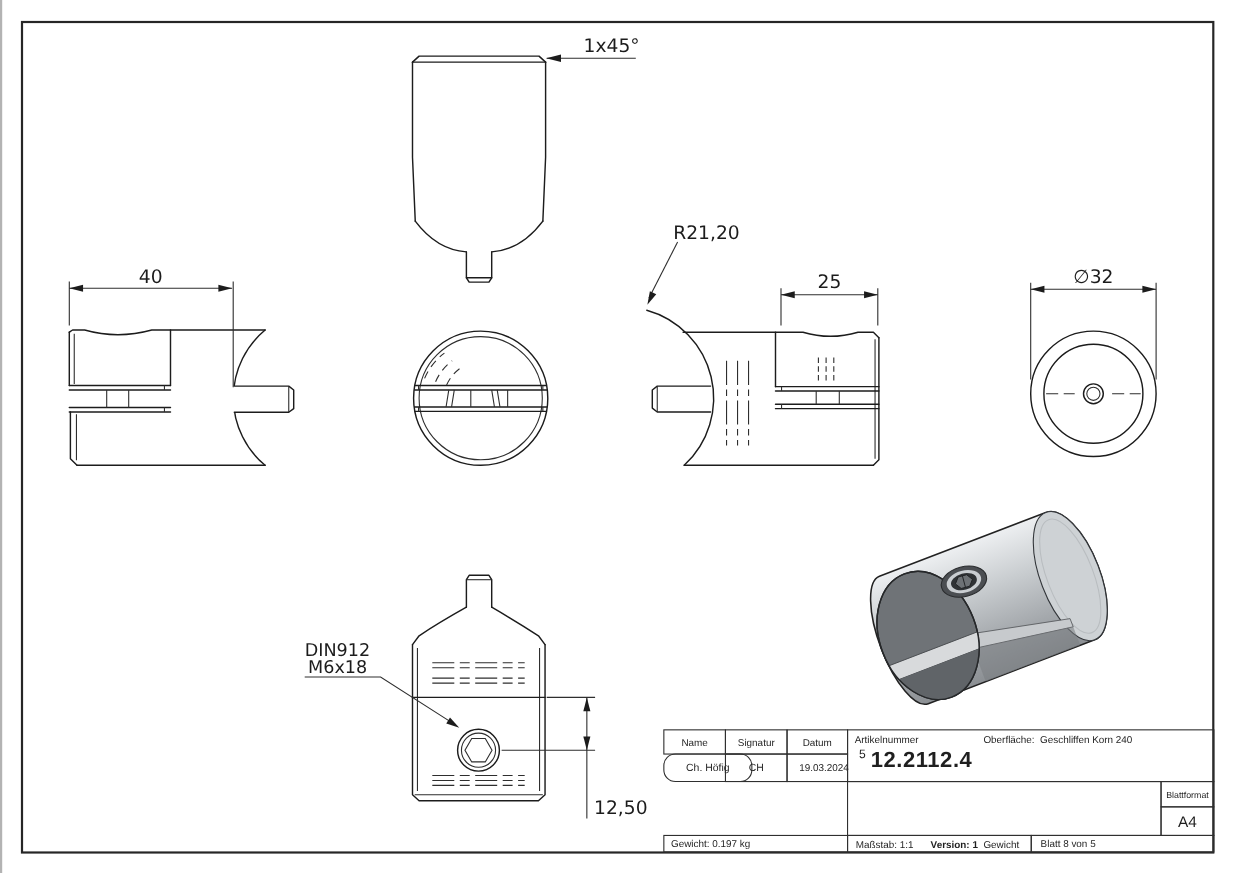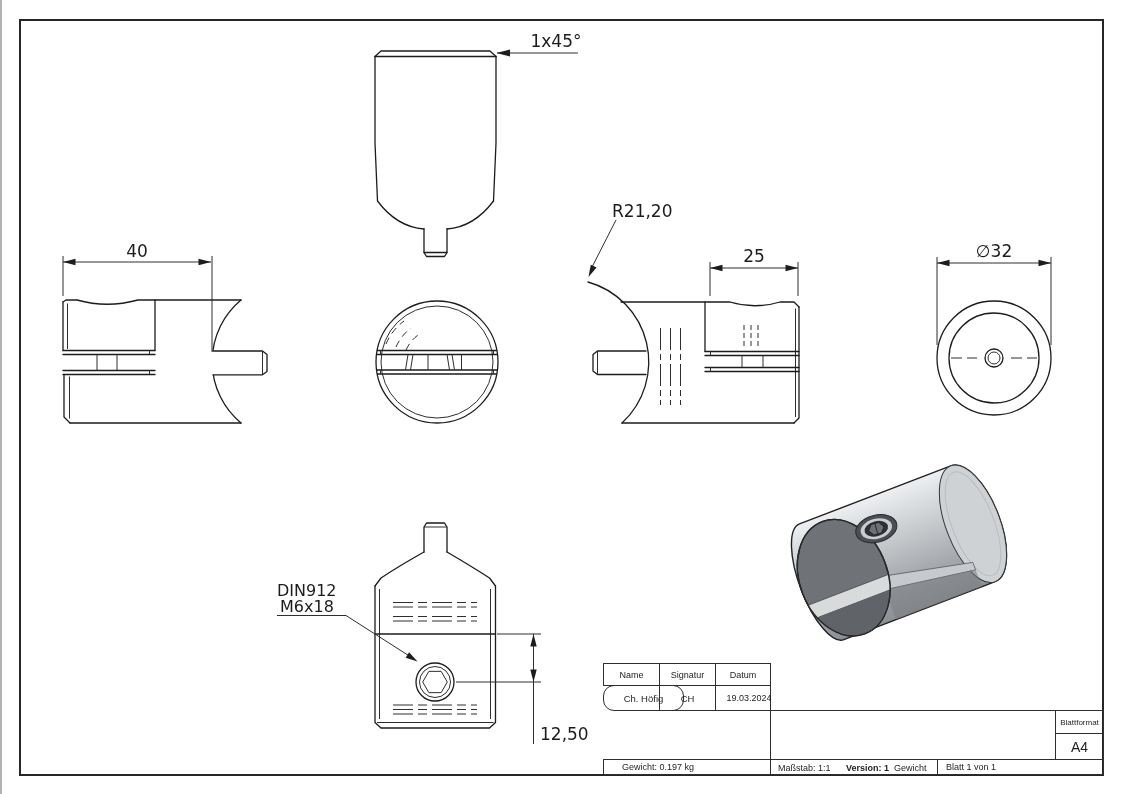--- a/index.html
+++ b/index.html
@@ -12,21 +12,21 @@
   .thin{fill:none;stroke:#2e2e2e;stroke-width:1;stroke-linecap:butt;}
   .wfill{fill:#ffffff;stroke:none;}
   .arrow{fill:#1c1c1c;stroke:none;}
   .dimtext{font-family:"DejaVu Sans",sans-serif;font-size:17px;fill:#1c1c1c;}
   .dimtext.small{font-size:16px;}
   
   .tb{position:absolute;left:603px;top:663px;width:501px;height:112px;font-family:"Liberation Sans",sans-serif;color:#1f1f1f;}
   .tb .cell{position:absolute;box-sizing:border-box;border:1px solid #2f2f2f;background:#fff0;}
   .tb .lbl{font-size:9px;display:flex;align-items:center;justify-content:center;}
   .tb .val{font-size:9.5px;display:flex;align-items:center;justify-content:center;}
-  .tb .pad{justify-content:flex-start;padding-left:18px;}
+  .tb .pad{justify-content:flex-start;padding-left:6px;}
   .artikel-label{position:absolute;left:6px;top:3px;font-size:9px;}
   .oberflaeche{position:absolute;left:123px;top:3px;font-size:9px;}
   .artikel-num{position:absolute;left:10px;top:16px;white-space:nowrap;}
   .artikel-num .sup{font-size:11px;vertical-align:8px;}
   .artikel-num .big{font-size:20px;font-weight:bold;letter-spacing:0.5px;}
   .werk1{position:absolute;left:6px;top:6px;font-size:9px;}
   .werk2{position:absolute;left:6px;top:24px;font-size:9px;}
   .mspan{position:absolute;top:0;height:16px;line-height:16px;font-size:9px;}
 </style>
 </head>
@@ -184,25 +184,30 @@
 </svg>
 
 <div class="tb">
   <div class="cell lbl" style="left:0;top:0;width:57px;height:23px;">Name</div>
   <div class="cell lbl" style="left:56px;top:0;width:57px;height:23px;">Signatur</div>
   <div class="cell lbl" style="left:112px;top:0;width:56px;height:23px;">Datum</div>
   <div class="cell val" style="left:0;top:22px;width:81px;height:26px;border-radius:11px;">Ch. Höfig</div>
   <div class="cell val" style="left:56px;top:22px;width:57px;height:26px;">CH</div>
   <div class="cell val" style="left:112px;top:22px;width:56px;height:26px;font-size:9px;padding-left:12px;">19.03.2024</div>
 
+  <div class="cell" style="left:167px;top:0;width:334px;height:48px;">
+    <span class="artikel-label">Artikelnummer</span>
+    <span class="oberflaeche"><span>Oberfläche:</span>&nbsp;&nbsp;<span>Geschliffen Korn 240</span></span>
+    <span class="artikel-num"><span class="sup">5</span> <span class="big">12.2112.4</span></span>
+  </div>
 
   <div class="cell" style="left:167px;top:47px;width:286px;height:50px;"></div>
   <div class="cell lbl" style="left:452px;top:47px;width:49px;height:24px;font-size:8px;">Blattformat</div>
   <div class="cell val" style="left:452px;top:70px;width:49px;height:27px;font-size:14px;">A4</div>
 
   <div class="cell val pad" style="left:0;top:96px;width:168px;height:16px;font-size:9px;">Gewicht: 0.197 kg</div>
   <div class="cell" style="left:167px;top:96px;width:168px;height:16px;">
     <span class="mspan" style="left:7px;">Maßstab: 1:1</span>
     <span class="mspan" style="left:75px;font-weight:bold;">Version: 1</span>
     <span class="mspan" style="left:123px;">Gewicht</span>
   </div>
-  <div class="cell val pad" style="left:334px;top:96px;width:167px;height:16px;font-size:9px;padding-left:8px;">Blatt 1 von 1</div>
+  <div class="cell val pad" style="left:334px;top:96px;width:167px;height:16px;font-size:9px;padding-left:8px;">Blatt 8 von 5</div>
 </div>
 
 </body></html>

